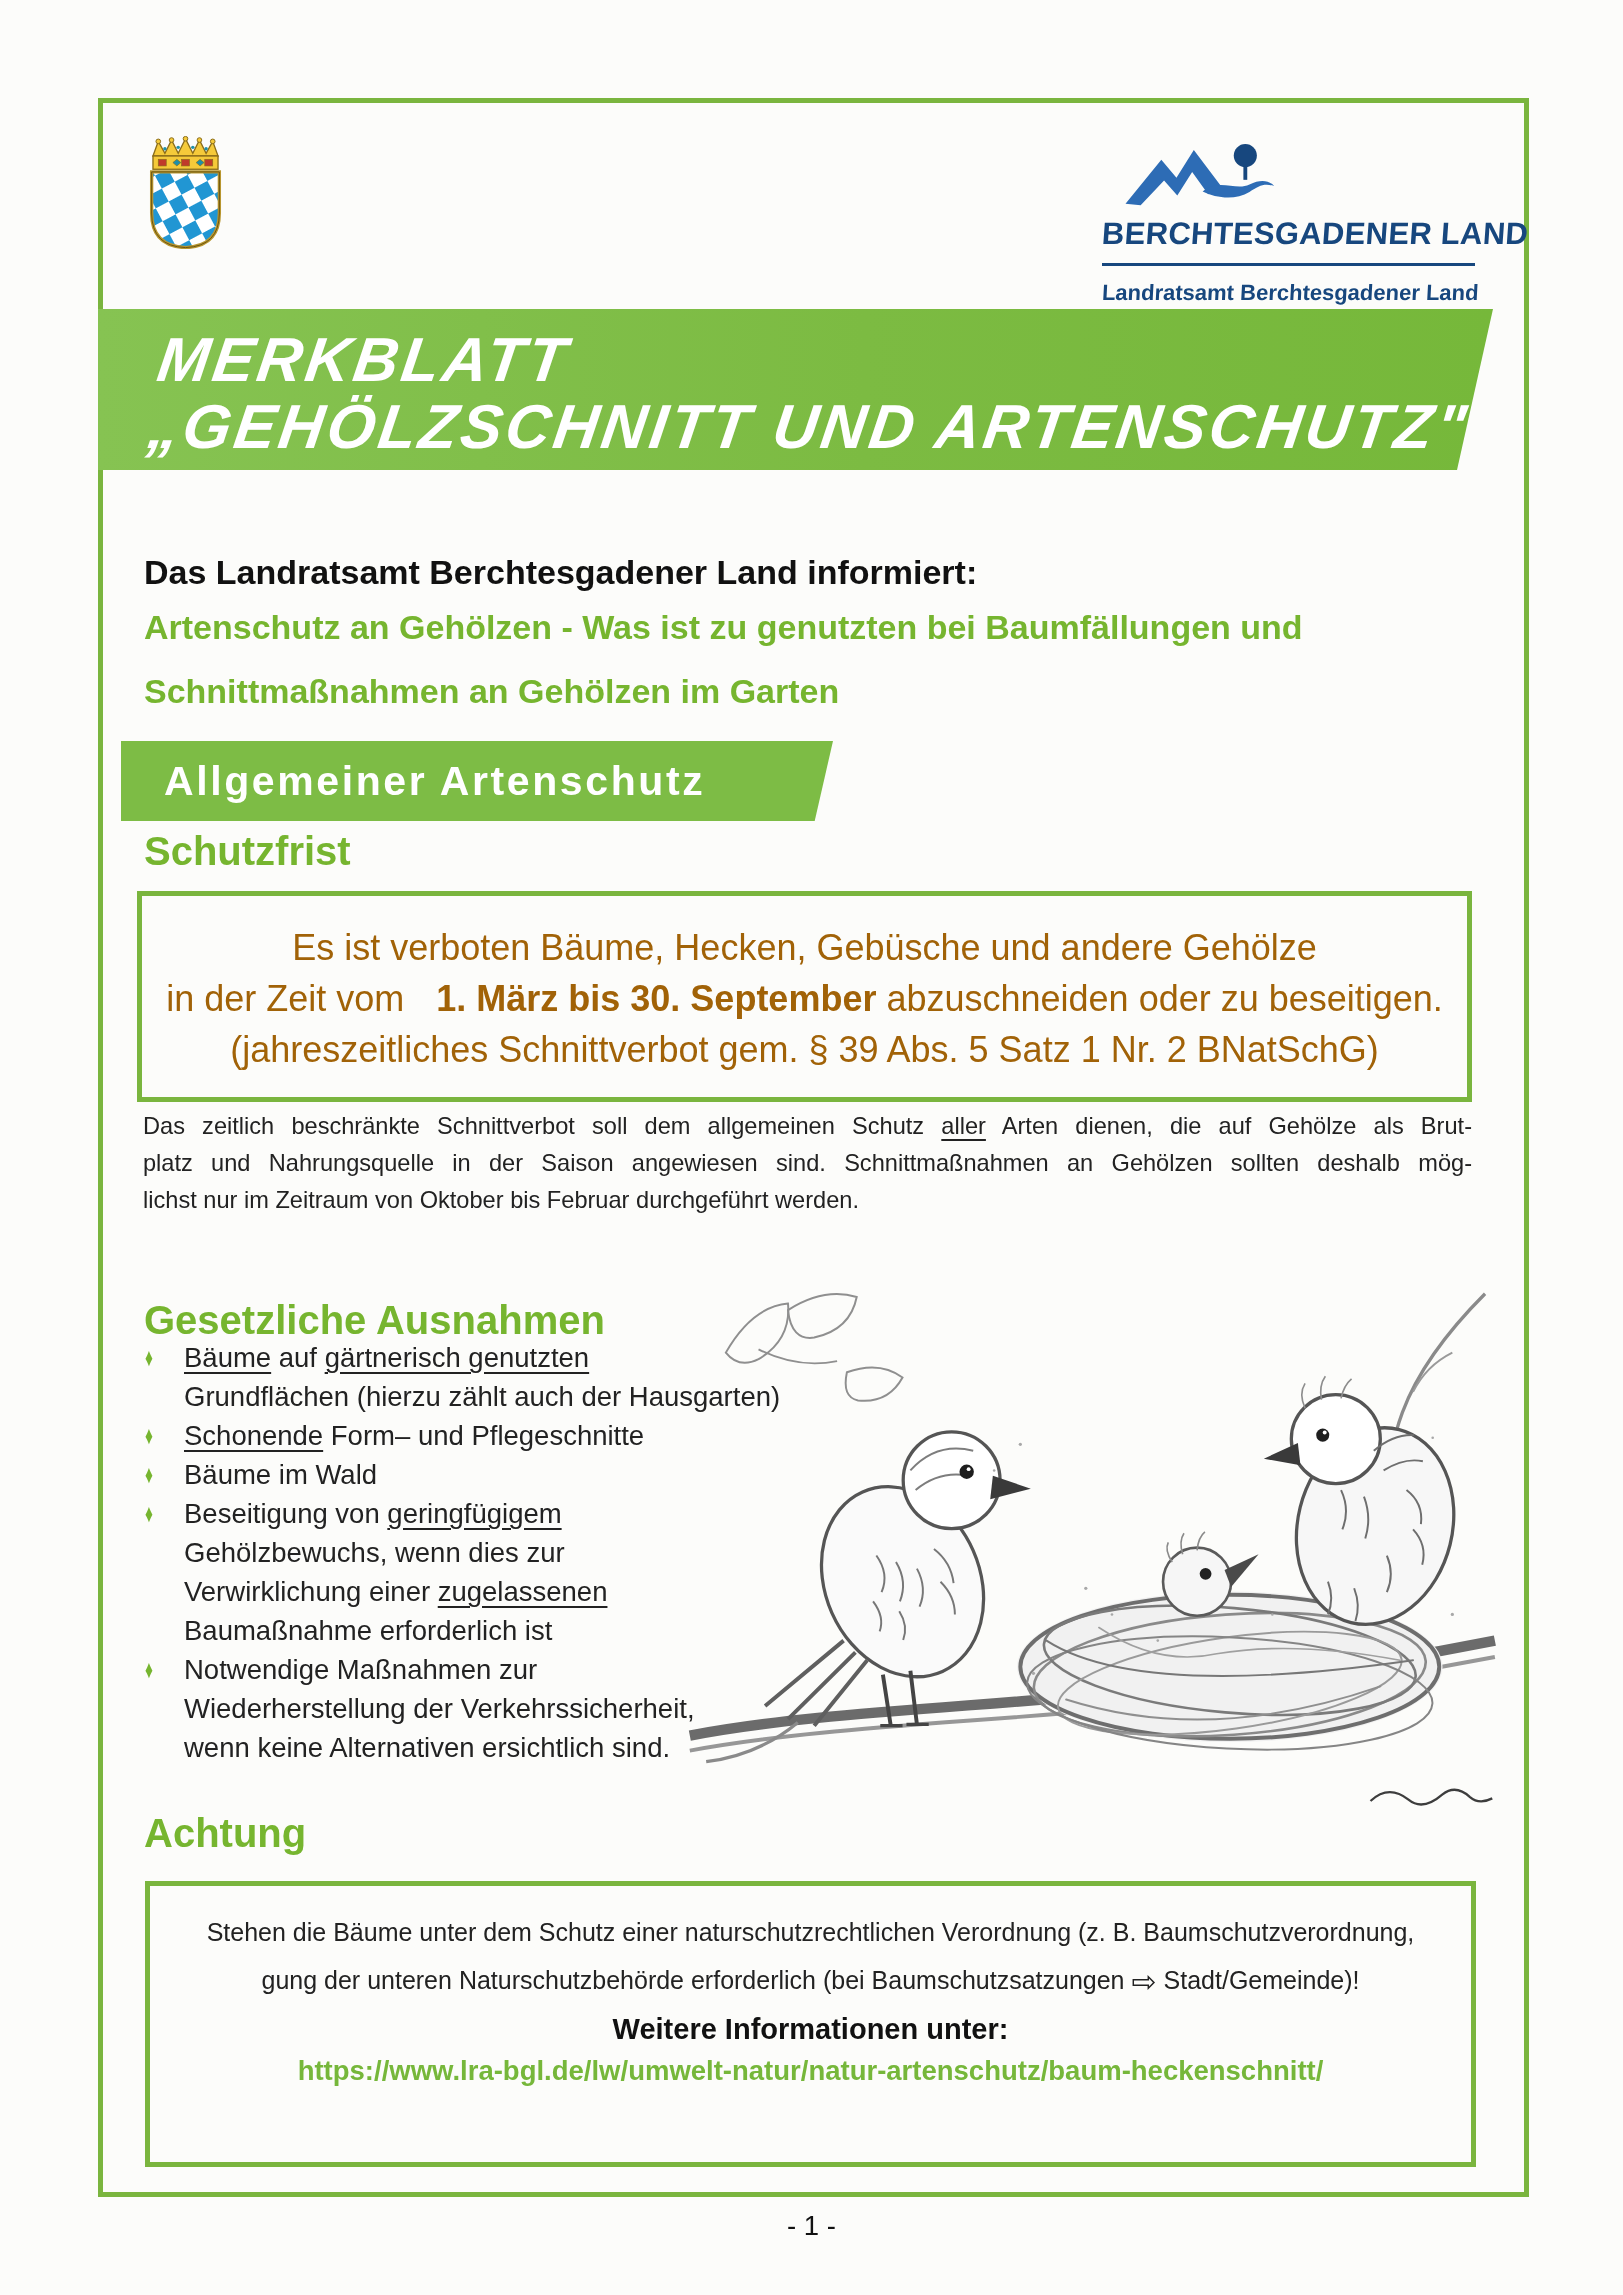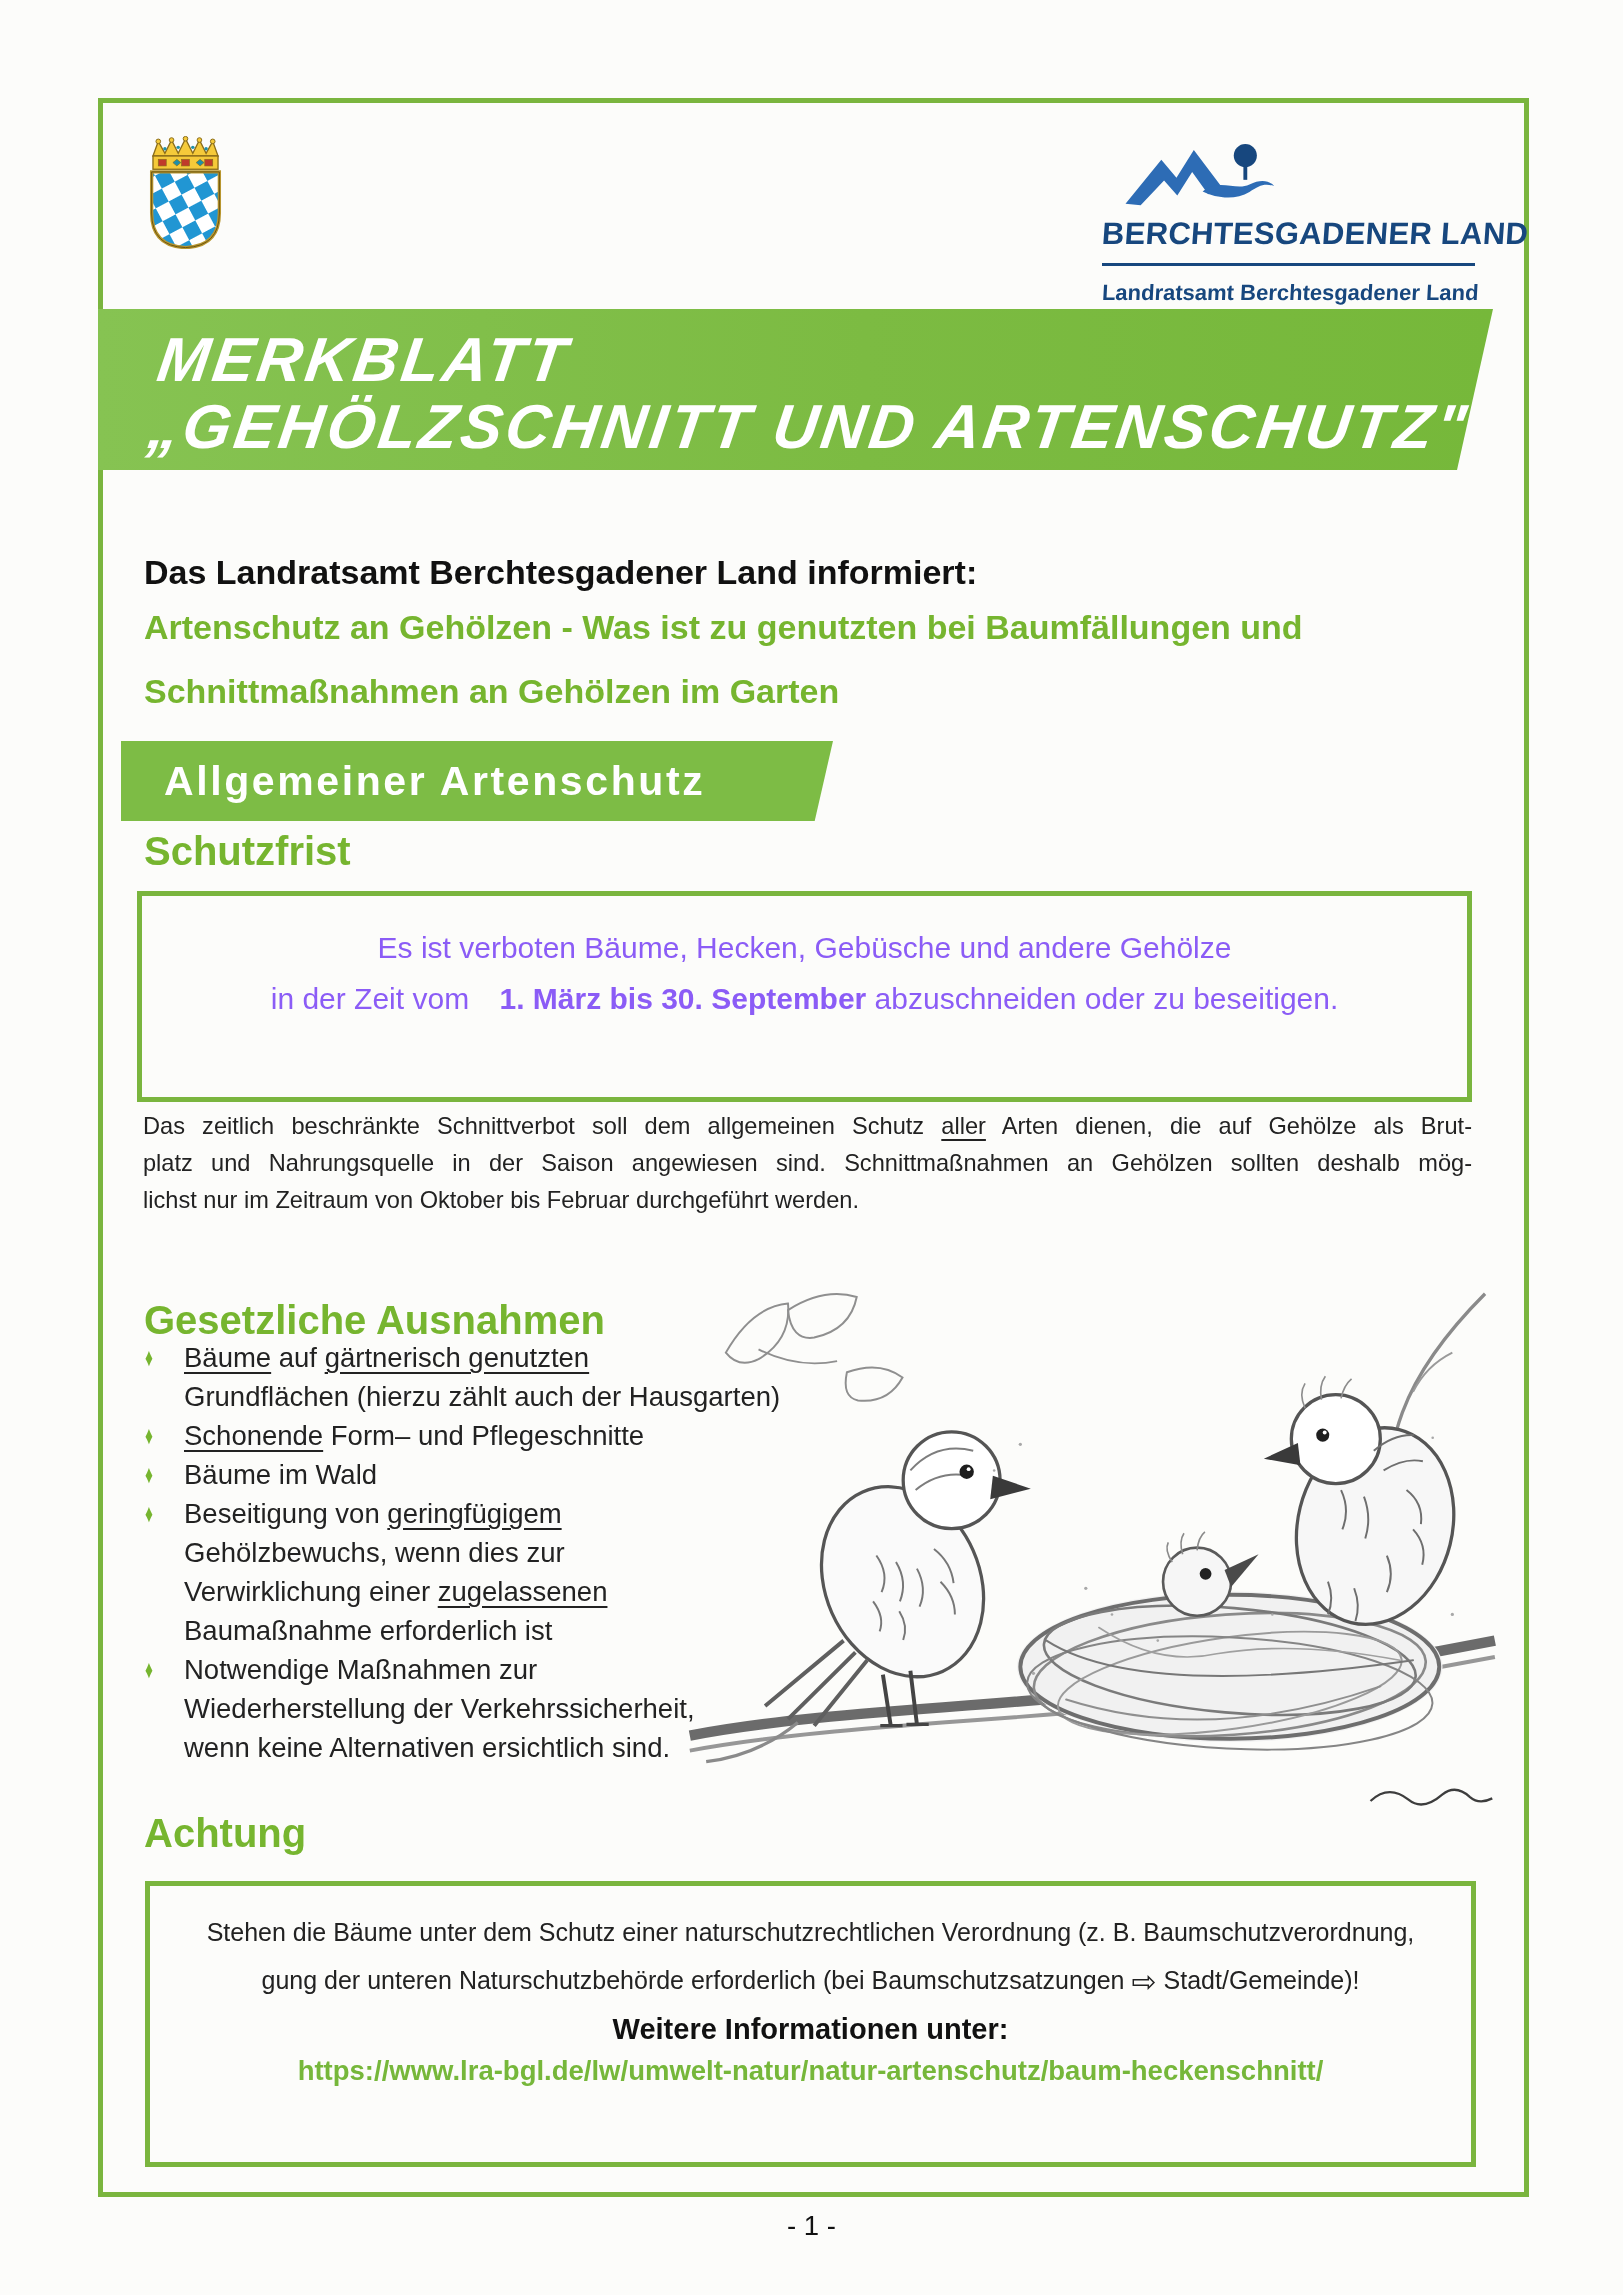--- a/index.html
+++ b/index.html
@@ -50,21 +50,21 @@
     font-size:41px;font-weight:700;letter-spacing:2.6px;white-space:nowrap;}
 
   .h-section{font-size:40px;font-weight:700;white-space:nowrap;}
   .h-schutzfrist{left:144px;top:829px;}
   .h-ausnahmen{left:144px;top:1298px;}
   .h-achtung{left:144px;top:1811px;}
 
   
   .box1{left:137px;top:891px;width:1325px;height:175px;border:5.2px solid #7ab53e;
         padding-top:26px;text-align:center;}
-  .box1 .bline{font-size:30px;line-height:51px;color:#8b5cf6;white-space:nowrap;}
+  .box1 .bline{font-size:36px;line-height:51px;color:#a16207;white-space:nowrap;}
   .bold{font-weight:700;margin-left:22px;}
 
   
   .para{left:143px;top:1108px;width:1329px;font-size:23.6px;line-height:37px;color:#222;}
   .pre-justify{white-space:pre-wrap;text-align:justify;text-align-last:justify;}
   .u{text-decoration:underline;text-underline-offset:4.6px;text-decoration-thickness:2px;}
 
   
   .bullets{left:145px;top:1338px;width:707px;}
   .bullet-item{display:flex;align-items:flex-start;}
@@ -147,20 +147,21 @@
 
   <div class="abs section-banner">
     <div class="section-banner-label">Allgemeiner Artenschutz</div>
   </div>
 
   <div class="abs h-section green h-schutzfrist">Schutzfrist</div>
 
   <div class="abs box1">
     <div class="bline">Es ist verboten Bäume, Hecken, Gebüsche und andere Gehölze</div>
     <div class="bline"><span>in der Zeit vom </span><span class="bold">1. März bis 30. September</span><span> abzuschneiden oder zu beseitigen.</span></div>
+    <div class="bline">(jahreszeitliches Schnittverbot gem. § 39 Abs. 5 Satz 1 Nr. 2 BNatSchG)</div>
   </div>
 
   <div class="abs para">
     <div class="pre-justify"><span>Das zeitlich beschränkte Schnittverbot soll dem allgemeinen Schutz </span><span class="u">aller</span><span> Arten dienen, die auf Gehölze als Brut-
 platz und Nahrungsquelle in der Saison angewiesen sind. Schnittmaßnahmen an Gehölzen sollten deshalb mög-</span></div>
     <div>lichst nur im Zeitraum von Oktober bis Februar durchgeführt werden.</div>
   </div>
 
   <div class="abs h-section green h-ausnahmen">Gesetzliche Ausnahmen</div>
 

